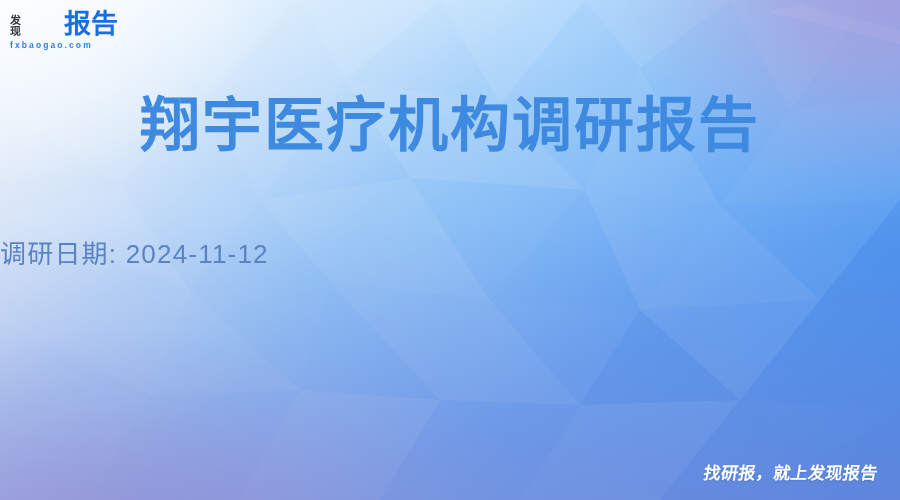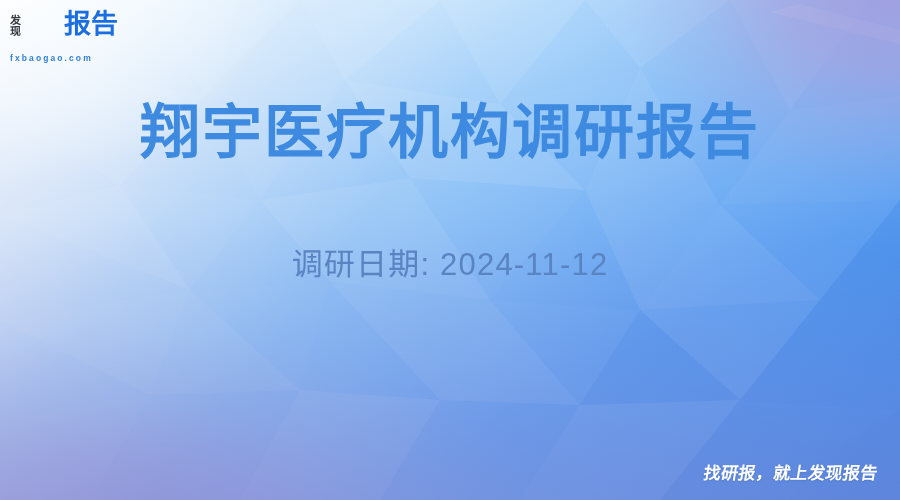--- a/index.html
+++ b/index.html
@@ -106,33 +106,33 @@
   .logo-main {
     font-size: 27px;
     font-weight: 700;
     color: #1a6ee0;
     letter-spacing: 0px;
     line-height: 1;
     font-family: "Liberation Sans", "DejaVu Sans", sans-serif;
     margin-left: 40px;
   }
   .logo-url {
-    margin-top: 15px;
+    margin-top: 2px;
     font-size: 8.5px;
     font-weight: 700;
     color: #2f7fe0;
     letter-spacing: 2.1px;
     font-family: "Liberation Sans", "DejaVu Sans", sans-serif;
   }
 
   
   #title-block {
     position: absolute;
     left: 0;
-    top: 15px;
+    top: 8px;
     width: 900px;
     height: 356px;
     pointer-events: none;
   }
   #main-title {
     position: absolute;
     left: 0;
     right: 0;
     top: 84px;
     text-align: center;
@@ -141,22 +141,21 @@
     color: #3d8ae0;
     letter-spacing: 2px;
     line-height: 1.14;
     white-space: nowrap;
   }
   #subtitle {
     position: absolute;
     left: 0;
     right: 0;
     top: 230px;
-    text-align: center;
-    font-size: 31px;
+    font-size: 26px;
     font-weight: 400;
     color: #5a83c2;
     letter-spacing: 1.2px;
     line-height: 1.3;
     white-space: nowrap;
   }
 
   
   #tagline {
     position: absolute;

